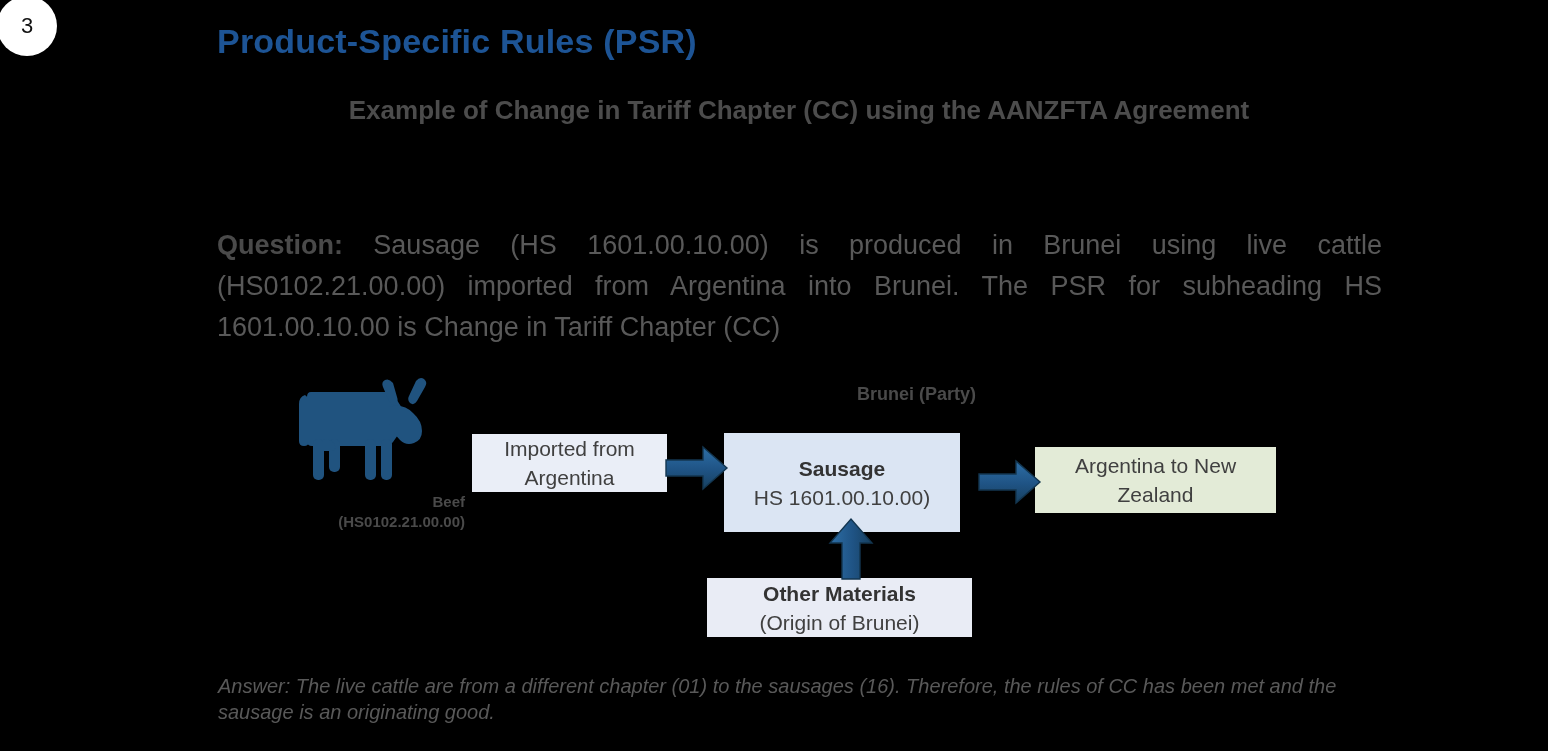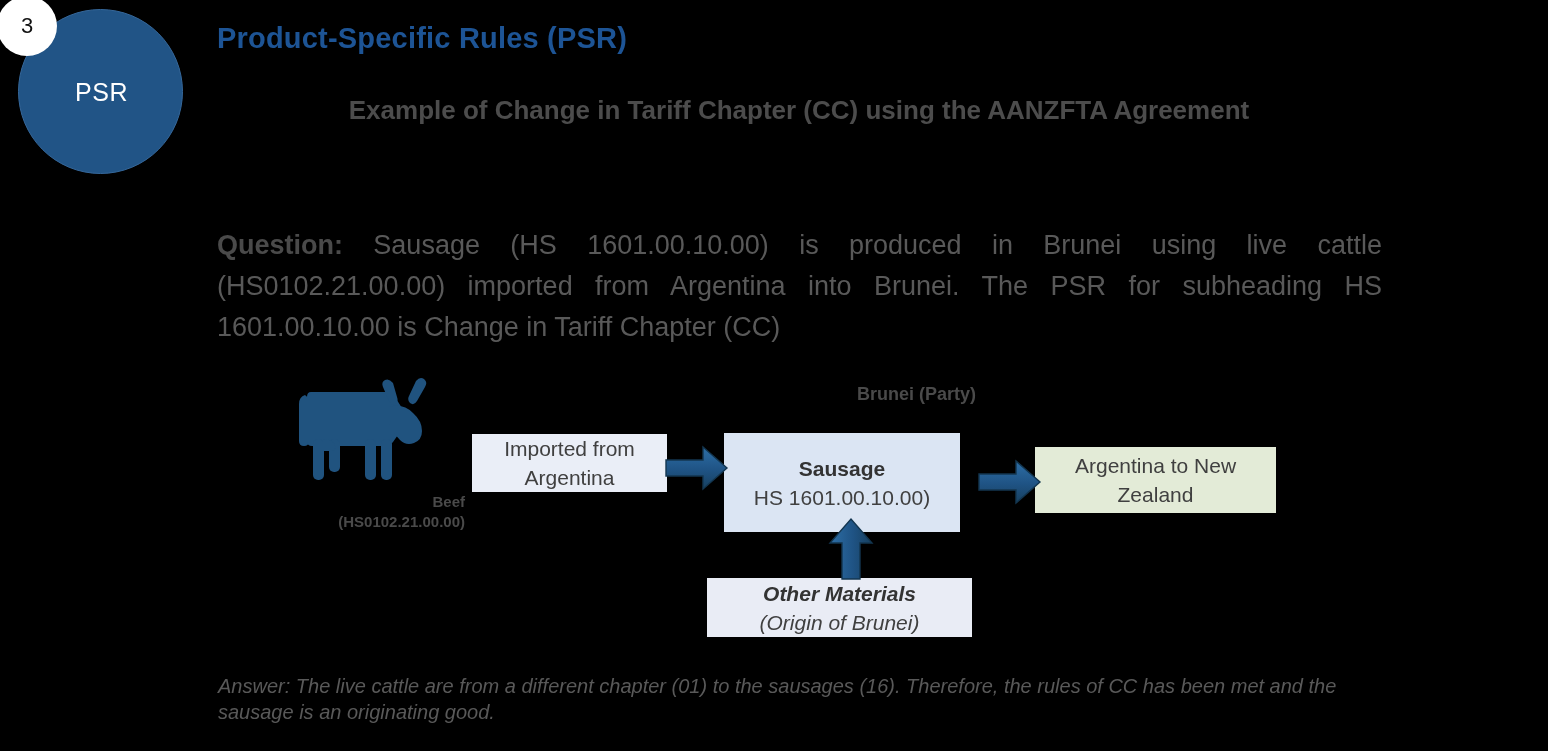--- a/index.html
+++ b/index.html
@@ -10,21 +10,21 @@
   .psr-circle{position:absolute;left:18px;top:9px;width:165px;height:165px;border-radius:50%;
     background:#215486;border:1px solid #35679a;box-sizing:border-box;}
   .psr-circle-label{position:absolute;left:0;top:0;width:165px;height:165px;
     display:flex;align-items:center;justify-content:center;color:#ffffff;font-size:25px;
     letter-spacing:.5px;}
   .num-badge{position:absolute;left:-3px;top:-4px;width:60px;height:60px;border-radius:50%;
     background:#ffffff;display:flex;align-items:center;justify-content:center;
     color:#111;font-size:22px;}
 
   
-  .title{position:absolute;left:217px;top:22px;color:#1d5495;font-size:29px;font-weight:bold;
+  .title{position:absolute;left:217px;top:22px;color:#1d5495;font-size:34px;font-weight:bold;
     letter-spacing:.2px;}
   .subtitle{position:absolute;left:217px;top:90px;width:1164px;text-align:center;
     color:#4c4c4c;font-size:26px;font-weight:bold;line-height:41px;}
 
   
   .question{position:absolute;left:217px;top:225px;width:1165px;color:#595959;font-size:27px;
     line-height:41px;text-align:justify;}
   .question b{color:#4a4a4a;font-weight:bold;}
 
   
@@ -37,41 +37,38 @@
     color:#4a4a4a;font-size:18px;font-weight:bold;}
 
   .box{position:absolute;box-sizing:border-box;display:flex;flex-direction:column;
     align-items:center;justify-content:center;text-align:center;color:#404040;
     font-size:21px;line-height:29px;}
   .box b{font-weight:bold;color:#333;}
 
   .box-import{left:472px;top:434px;width:195px;height:58px;background:#eaeef7;}
   .box-sausage{left:724px;top:433px;width:236px;height:99px;background:#dbe5f3;}
   .box-export{left:1035px;top:447px;width:241px;height:66px;background:#e3ebd7;}
-  .box-other{left:707px;top:578px;width:265px;height:59px;background:#e9ecf5;font-style:italic;}
+  .box-other{left:707px;top:578px;width:265px;height:59px;background:#e9ecf5;}
 
   
   .arrow{position:absolute;}
   .arrow svg{display:block;}
   .arrow-1{left:665px;top:444px;}
   .arrow-2{left:978px;top:458px;}
   .arrow-up{left:828px;top:517px;}
 
   
   .answer{position:absolute;left:218px;top:673px;width:1150px;color:#595959;font-size:20px;
     line-height:26px;font-style:italic;}
 </style>
 </head>
 <body>
 
 <div id="slide">
 
-  <div class="psr-circle">
-    <div class="psr-circle-label">PSR</div>
-  </div>
   <div class="num-badge">3</div>
 
   <div class="title">Product-Specific Rules (PSR)</div>
   <div class="subtitle">Example of Change in Tariff Chapter (CC) using the AANZFTA Agreement</div>
 
   <div class="question">
     <b>Question:</b><span> Sausage (HS 1601.00.10.00) is produced in Brunei using live cattle (HS0102.21.00.00) imported from Argentina into Brunei. The PSR for subheading HS 1601.00.10.00 is Change in Tariff Chapter (CC)</span>
   </div>
 
   <div class="cow-wrap">

